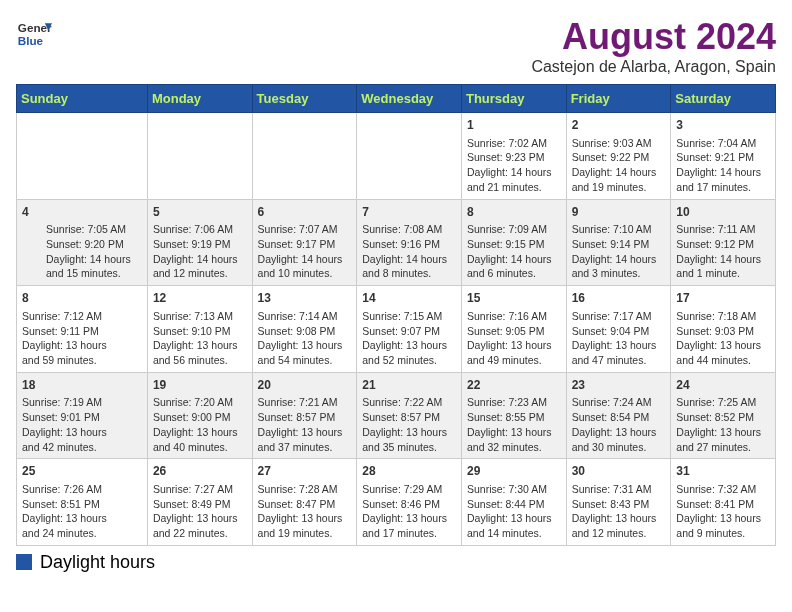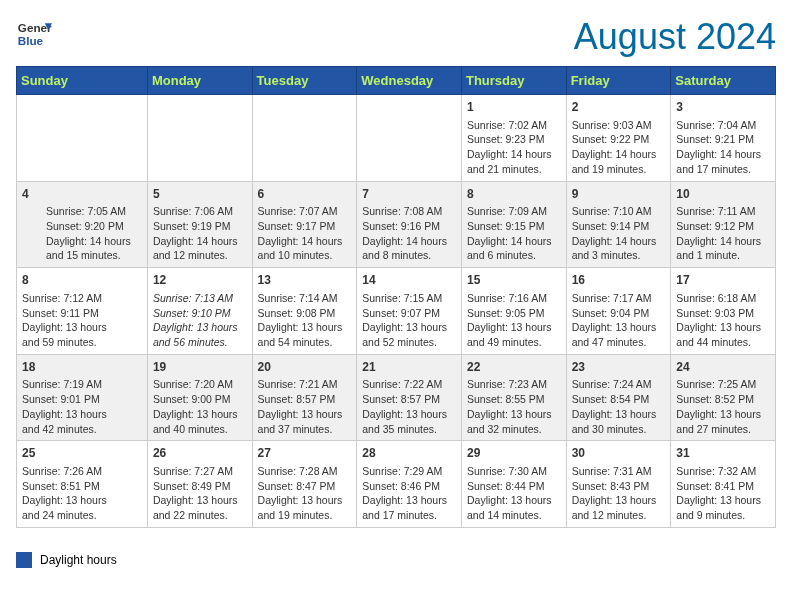--- a/index.html
+++ b/index.html
@@ -23,22 +23,22 @@
     }
     .logo-icon {
       width: 36px;
       height: 36px;
     }
     .title-section {
       text-align: right;
     }
     .main-title {
       font-size: 36px;
-      color: #0369a1;
-      font-weight: normal;
+      color: #701a75;
+      font-weight: bold;
     }
     .subtitle {
       font-size: 16px;
       color: #333;
     }
     table {
       width: 100%;
       border-collapse: collapse;
       font-size: 11px;
     }
@@ -72,23 +72,23 @@
       display: block;
       margin-bottom: 2px;
     }
     .day-info {
       font-size: 10.5px;
       color: #333;
     }
     .footer {
       display: flex;
       align-items: center;
-      margin-top: 24px;
+      margin-top: 6px;
       gap: 8px;
-      font-size: 12px;
+      font-size: 18px;
     }
     .legend-box {
       width: 16px;
       height: 16px;
       background: #2255a4;
       display: inline-block;
     }
   </style>
 </head>
 <body>
@@ -96,20 +96,21 @@
 <div class="header-section">
   <div class="logo">
     <svg class="logo-icon" viewBox="0 0 40 40">
       <text x="2" y="18" font-size="13" font-weight="bold" fill="#333" font-family="Arial">General</text>
       <text x="2" y="32" font-size="13" font-weight="bold" fill="#2255a4" font-family="Arial">Blue</text>
       <polygon points="32,8 40,8 36,16" fill="#2255a4"></polygon>
     </svg>
   </div>
   <div class="title-section">
     <div class="main-title">August 2024</div>
+    <div class="subtitle">Castejon de Alarba, Aragon, Spain</div>
   </div>
 </div>
 
 <table>
   <thead>
     <tr id="header-row">
         <th>Sunday</th>
         <th>Monday</th>
         <th>Tuesday</th>
         <th>Wednesday</th>
@@ -200,21 +201,21 @@
       <tr>
         <td>
           <span class="day-num">8</span>
           <div class="day-info" style="white-space: pre-line;">Sunrise: 7:12 AM
 Sunset: 9:11 PM
 Daylight: 13 hours
 and 59 minutes.</div>
         </td>
         <td>
           <span class="day-num">12</span>
-          <div class="day-info" style="white-space: pre-line; font-style: italic;">Sunrise: 7:13 AM
+          <div class="day-info" style="white-space: pre-line;">Sunrise: 7:13 AM
 Sunset: 9:10 PM
 Daylight: 13 hours
 and 56 minutes.</div>
         </td>
         <td>
           <span class="day-num">13</span>
           <div class="day-info" style="white-space: pre-line;">Sunrise: 7:14 AM
 Sunset: 9:08 PM
 Daylight: 13 hours
 and 54 minutes.</div>
@@ -235,21 +236,21 @@
         </td>
         <td>
           <span class="day-num">16</span>
           <div class="day-info" style="white-space: pre-line;">Sunrise: 7:17 AM
 Sunset: 9:04 PM
 Daylight: 13 hours
 and 47 minutes.</div>
         </td>
         <td>
           <span class="day-num">17</span>
-          <div class="day-info" style="white-space: pre-line;">Sunrise: 6:18 AM
+          <div class="day-info" style="white-space: pre-line;">Sunrise: 7:18 AM
 Sunset: 9:03 PM
 Daylight: 13 hours
 and 44 minutes.</div>
         </td>
       </tr>
       <tr>
         <td>
           <span class="day-num">18</span>
           <div class="day-info" style="white-space: pre-line;">Sunrise: 7:19 AM
 Sunset: 9:01 PM

